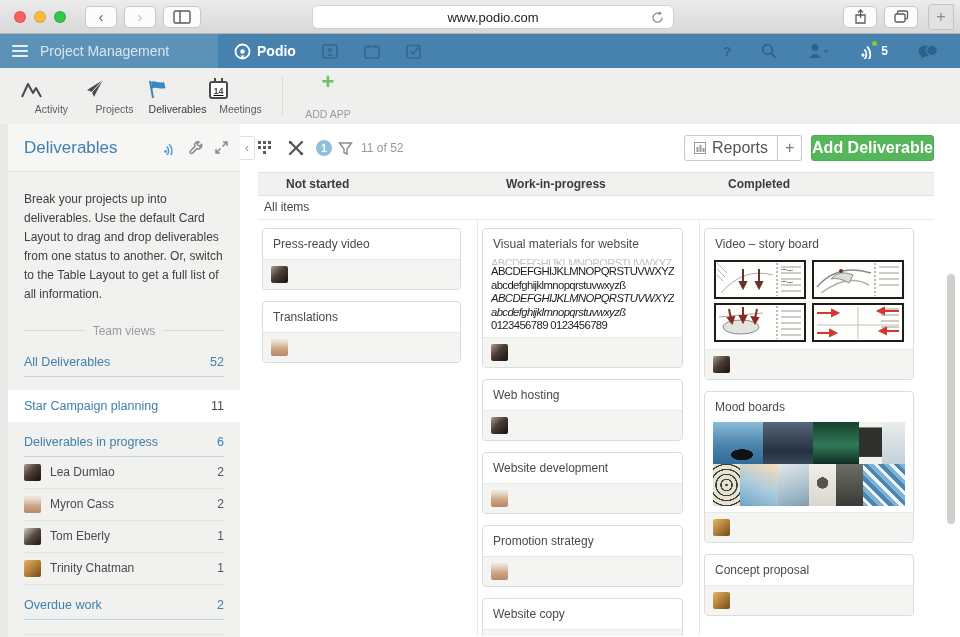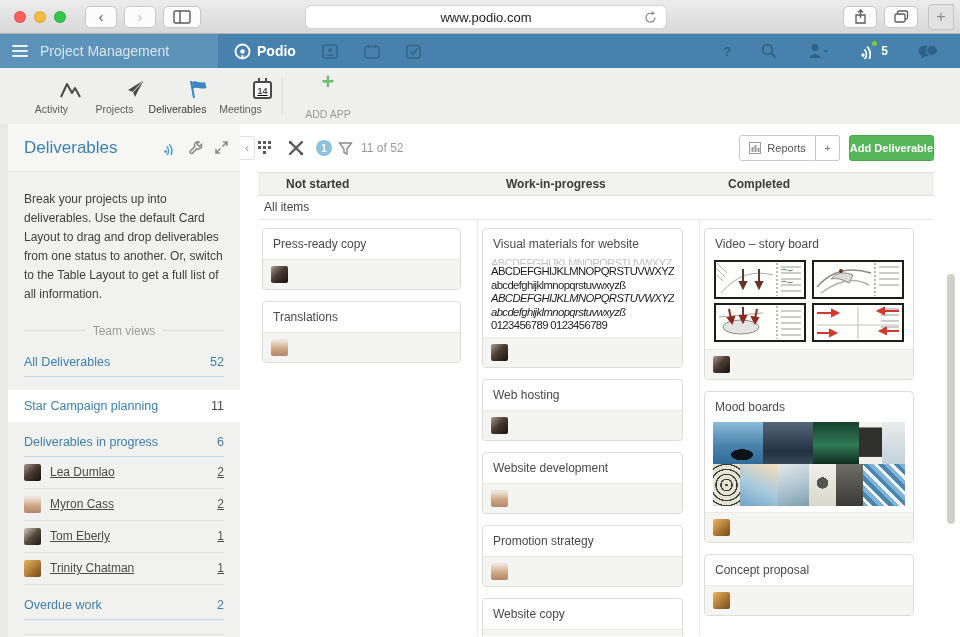--- a/index.html
+++ b/index.html
@@ -9,21 +9,21 @@
   
   .chrome { height:34px; background:linear-gradient(#ececec,#d8d8d8); border-bottom:1px solid #b2b2b2;
             display:flex; align-items:center; padding:0 6px; position:relative; }
   .lights { display:flex; gap:8px; margin:0 12px 0 8px; }
   .light { width:12px; height:12px; border-radius:50%; border:1px solid rgba(0,0,0,.12); }
   .l-red{background:#fc615d}.l-yellow{background:#fdbc40}.l-green{background:#34c749}
   .chrome-btn { height:22px; min-width:32px; background:#fcfcfc; border:1px solid #c8c8c8; border-radius:5px;
                 display:flex; align-items:center; justify-content:center; color:#5a5a5a; font-size:15px;
                 margin-left:7px; line-height:1; }
   .fwd { color:#bdbdbd; }
-  .url-bar { position:absolute; left:305px; top:5px; width:362px; height:24px; background:#fff;
+  .url-bar { position:absolute; left:312px; top:5px; width:362px; height:24px; background:#fff;
              border:1px solid #d3d3d3; border-radius:6px; display:flex; align-items:center;
              justify-content:center; font-size:13px; color:#1d1d1d; }
   .reload { position:absolute; right:8px; top:4px; }
   .chrome-right { margin-left:auto; display:flex; align-items:center; }
   .newtab { height:26px; width:26px; background:#e2e2e2; border:1px solid #c4c4c4; border-radius:4px 0 0 4px;
             display:flex; align-items:center; justify-content:center; color:#8b8b8b; font-size:16px; margin-left:10px; }
 
   
   .nav { height:34px; display:flex; background:#4682ad; color:#fff; align-items:stretch; }
   .nav-left { width:218px; background:#5d92b8; display:flex; align-items:center; padding-left:12px; gap:12px; }
@@ -34,21 +34,21 @@
   .nav-appicons { display:flex; gap:26px; align-items:center; }
   .nav-right { margin-left:auto; display:flex; align-items:center; gap:30px; padding-right:22px; }
   .nav-help { font-size:13px; color:#2f6288; font-weight:bold; }
   .notif { display:flex; align-items:center; gap:5px; position:relative; }
   .notif-count { font-size:12px; font-weight:bold; color:#fff; }
   .gdot { position:absolute; left:13px; top:-2px; width:5px; height:5px; border-radius:50%; background:#7ed321; }
 
   
   .app-toolbar { height:56px; background:#efefee; display:flex; align-items:center; padding-left:20px; }
   .app-tab { width:63px; text-align:center; }
-  .app-tab .ic { height:22px; display:flex; align-items:flex-end; justify-content:flex-end;text-decoration:underline; }
+  .app-tab .ic { height:22px; display:flex; align-items:flex-end; justify-content:flex-start;text-decoration:underline; }
   .app-tab .lb { font-size:10.5px; color:#5c5c5c; margin-top:4px; }
   .mini-cal { width:19px; height:18px; border:2px solid #4a4a4a; border-radius:3px; position:relative;
               font-size:9px; font-weight:bold; color:#4a4a4a; text-align:center; line-height:16px; background:#fff;}
   .mini-cal:before, .mini-cal:after { content:""; position:absolute; top:-5px; width:2px; height:4px; background:#4a4a4a; }
   .mini-cal:before{left:3px;} .mini-cal:after{right:3px;}
   .tb-divider { width:1px; height:38px; background:#dcdcd9; margin:0 10px; }
   .addapp { width:70px; text-align:center; }
   .addapp .plus { font-size:22px; font-weight:bold; color:#6cc06c; line-height:20px; }
   .addapp .lb { font-size:10.5px; color:#9a9a9a; margin-top:16px; }
 
@@ -65,40 +65,40 @@
   .team-views { display:flex; align-items:center; margin-top:20px; color:#9b9b9b; font-size:12px; }
   .team-views:before, .team-views:after { content:""; flex:1; height:1px; background:#d9d9d6; }
   .team-views span { margin:0 8px; }
   .view-row { margin-top:17px; display:flex; justify-content:space-between; color:#4080ae;
               padding-bottom:7px; border-bottom:1px solid #bed6e8; font-size:12.5px; }
   .sel-row { margin:13px -16px 0; padding:9px 16px; background:#fff; display:flex;
              justify-content:space-between; color:#4080ae; font-size:12.5px; }
   .sel-row .cnt { color:#4a4a4a; }
   .group-hd { margin-top:13px; }
   .person-row { display:flex; align-items:center; gap:9px; padding:7px 0; border-bottom:1px solid #e4e4e1;
-                color:#4a4a4a; font-size:12px;text-decoration:underline; }
+                color:#4a4a4a; font-size:12px; }
   .person-row .cnt { margin-left:auto; color:#555; }
   .avatar { width:17px; height:17px; border-radius:2px; flex:none; display:block; }
   .av-lea { background:linear-gradient(135deg,#a99c91 0%,#4a3c33 45%,#17110e 100%); }
   .av-myron { background:linear-gradient(180deg,#ece4da 10%,#d0a887 55%,#b4876a); }
   .av-tom { background:linear-gradient(135deg,#d3cec6 0%,#564a3d 50%,#1f1913 100%); }
   .av-trinity { background:linear-gradient(135deg,#e3b763 0%,#a87230 60%,#6e4c1f 100%); }
 
   .main { flex:1; background:#fff; position:relative; padding-left:18px; }
   .collapse-tab { position:absolute; left:0; top:12px; width:15px; height:24px; background:#fff;
                   border:1px solid #e0e0dd; border-left:none; border-radius:0 3px 3px 0; color:#9a9a9a;
                   font-size:12px; display:flex; align-items:center; justify-content:center; }
 
   .board-toolbar { height:48px; display:flex; align-items:center; padding-right:26px; }
   .bt-icons { display:flex; align-items:center; gap:16px; }
   .filter-badge { width:16px; height:16px; border-radius:50%; background:#8fc1dd; color:#fff; font-size:10px;
                   font-weight:bold; display:flex; align-items:center; justify-content:center; margin-left:12px; }
   .result-count { font-size:12px; color:#999; margin-left:8px; }
   .bt-right { margin-left:auto; display:flex; align-items:center; }
-  .btn { height:26px; background:#fff; border:1px solid #c9c9c7; border-radius:3px; font-size:11px;
+  .btn { height:26px; background:#fff; border:1px solid #c9c9c7; border-radius:3px; font-size:16px;
          color:#555; display:flex; align-items:center; padding:0 9px; gap:6px; }
   .btn-plus { width:24px; justify-content:center; border-left:none; border-radius:0 3px 3px 0; color:#777; }
   .btn-reports { border-radius:3px 0 0 3px; }
   .btn-green { background:#55b65a; border:1px solid #4aa850; color:#fff; font-weight:bold; margin-left:9px; padding:0 0; }
 
   .col-headers { display:flex; background:#f1f1ef; border-top:1px solid #e1e1de; border-bottom:1px solid #e1e1de;
                  height:24px; align-items:center; font-weight:bold; font-size:12px; color:#3b3b3b; margin-right:26px; }
   .ch { padding-left:28px; }
   .ch1 { width:220px; } .ch2 { width:222px; } .ch3 { flex:1; }
   .all-items { height:24px; line-height:23px; font-size:12px; color:#444; border-bottom:1px solid #e9e9e6;
@@ -405,21 +405,21 @@
       <div class="ch ch1">Not started</div>
       <div class="ch ch2">Work-in-progress</div>
       <div class="ch ch3">Completed</div>
     </div>
     <div class="all-items">All items</div>
 
     <div class="board">
 
       <div class="bcol">
         <div class="card">
-          <div class="card-title">Press-ready copy</div>
+          <div class="card-title">Press-ready video</div>
           <div class="card-footer">
             <span class="avatar av-lea"></span>
           </div>
         </div>
         <div class="card">
           <div class="card-title">Translations</div>
           <div class="card-footer">
             <span class="avatar av-myron"></span>
           </div>
         </div>

